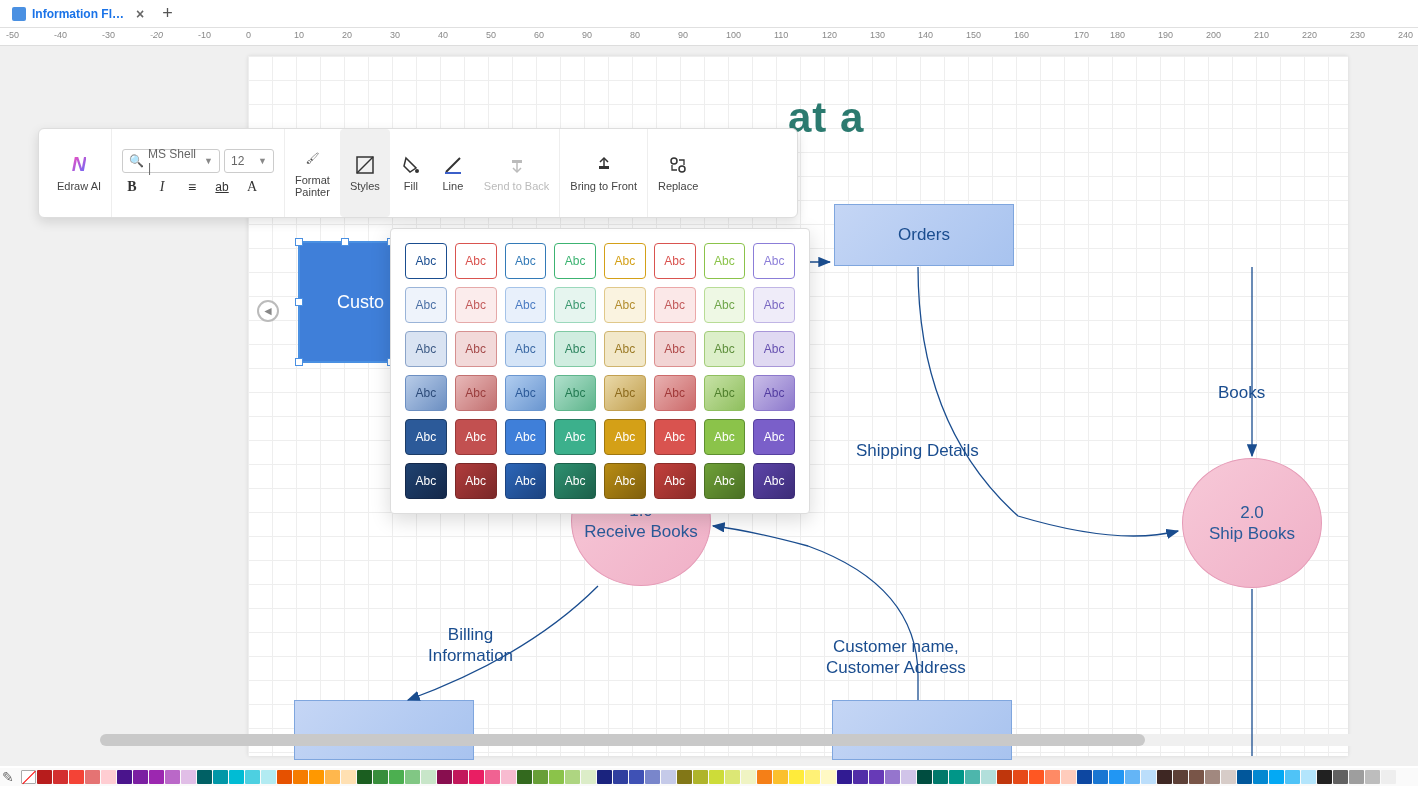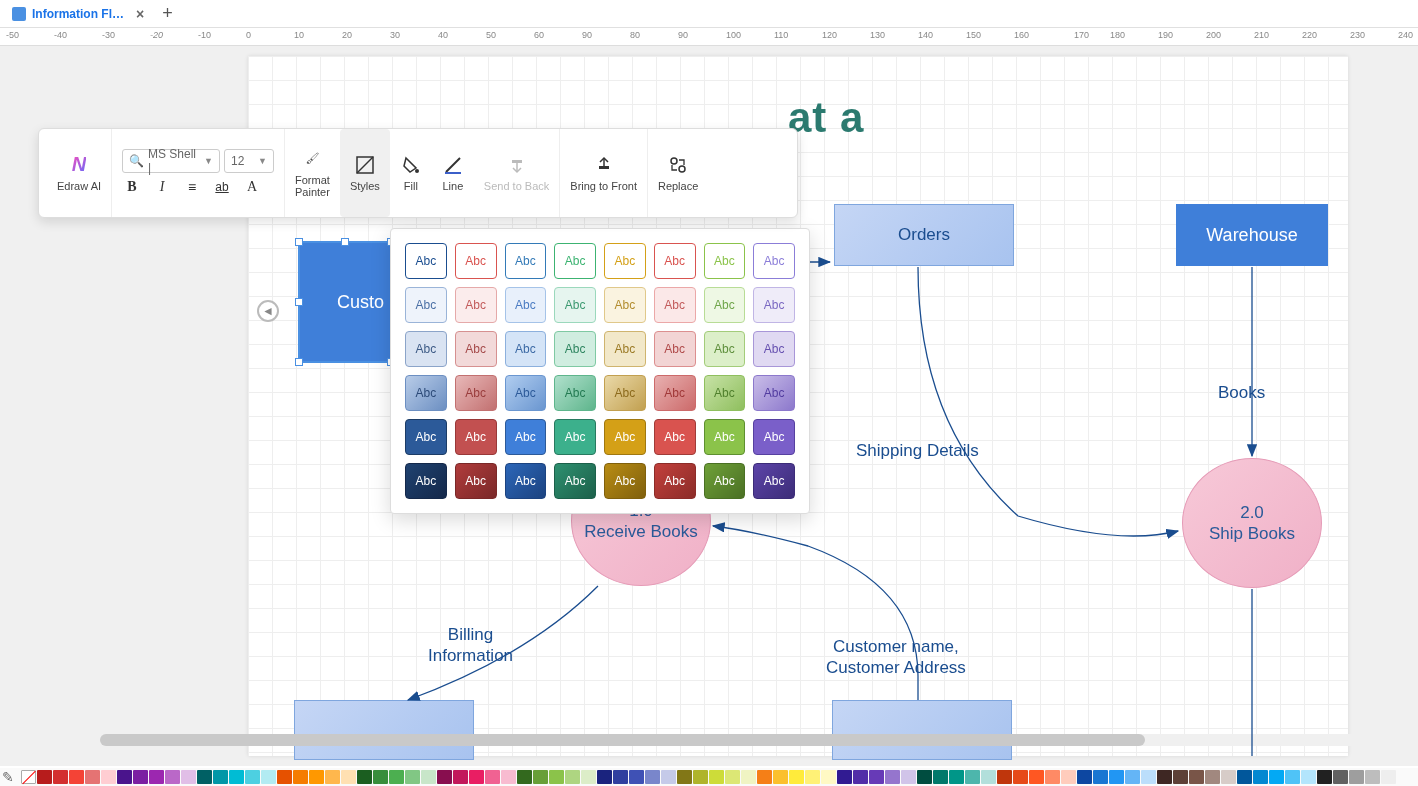--- a/index.html
+++ b/index.html
@@ -117,23 +117,20 @@
     <div class="grid"></div>
 
     <div class="title" style="left:540px;top:38px;">
       <span style="color:#2b7a6f;">at a</span>
     </div>
 
     <div class="shape rect" style="left:586px;top:148px;width:180px;height:62px;">
       <span>Orders</span>
     </div>
 
-    <div class="shape rectsolid" style="left:928px;top:148px;width:152px;height:62px;font-size:18px;">
-      <span>Warehouse</span>
-    </div>
 
     <div class="shape circ" style="left:323px;top:400px;width:140px;height:130px;">
       <span>1.0</span>
       <span>Receive Books</span>
     </div>
 
     <div class="shape circ" style="left:934px;top:402px;width:140px;height:130px;">
       <span>2.0</span>
       <span>Ship Books</span>
     </div>

